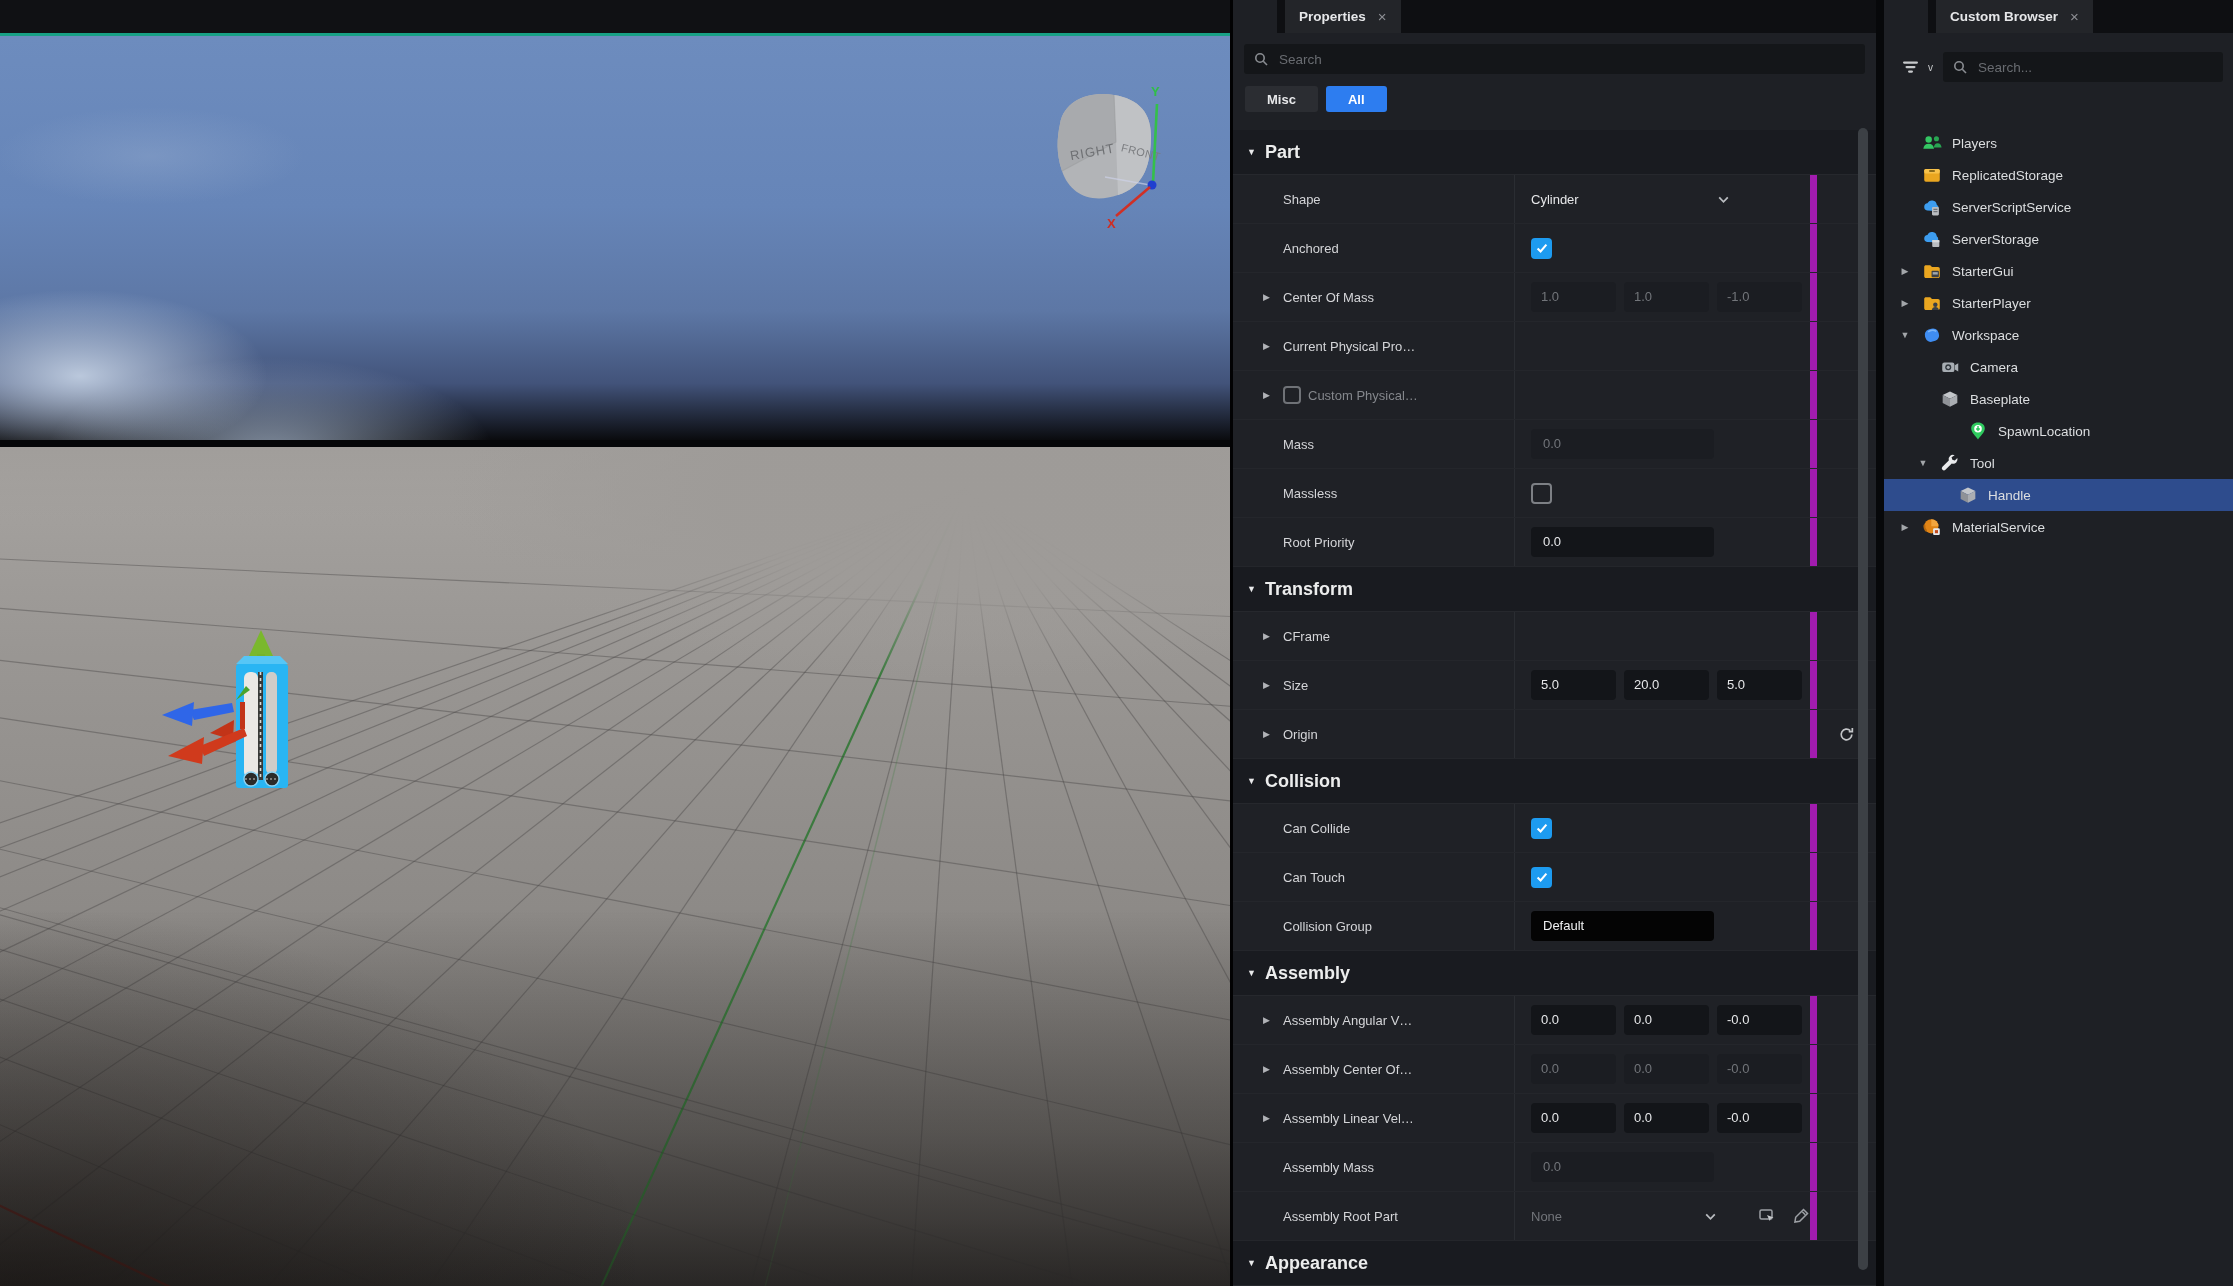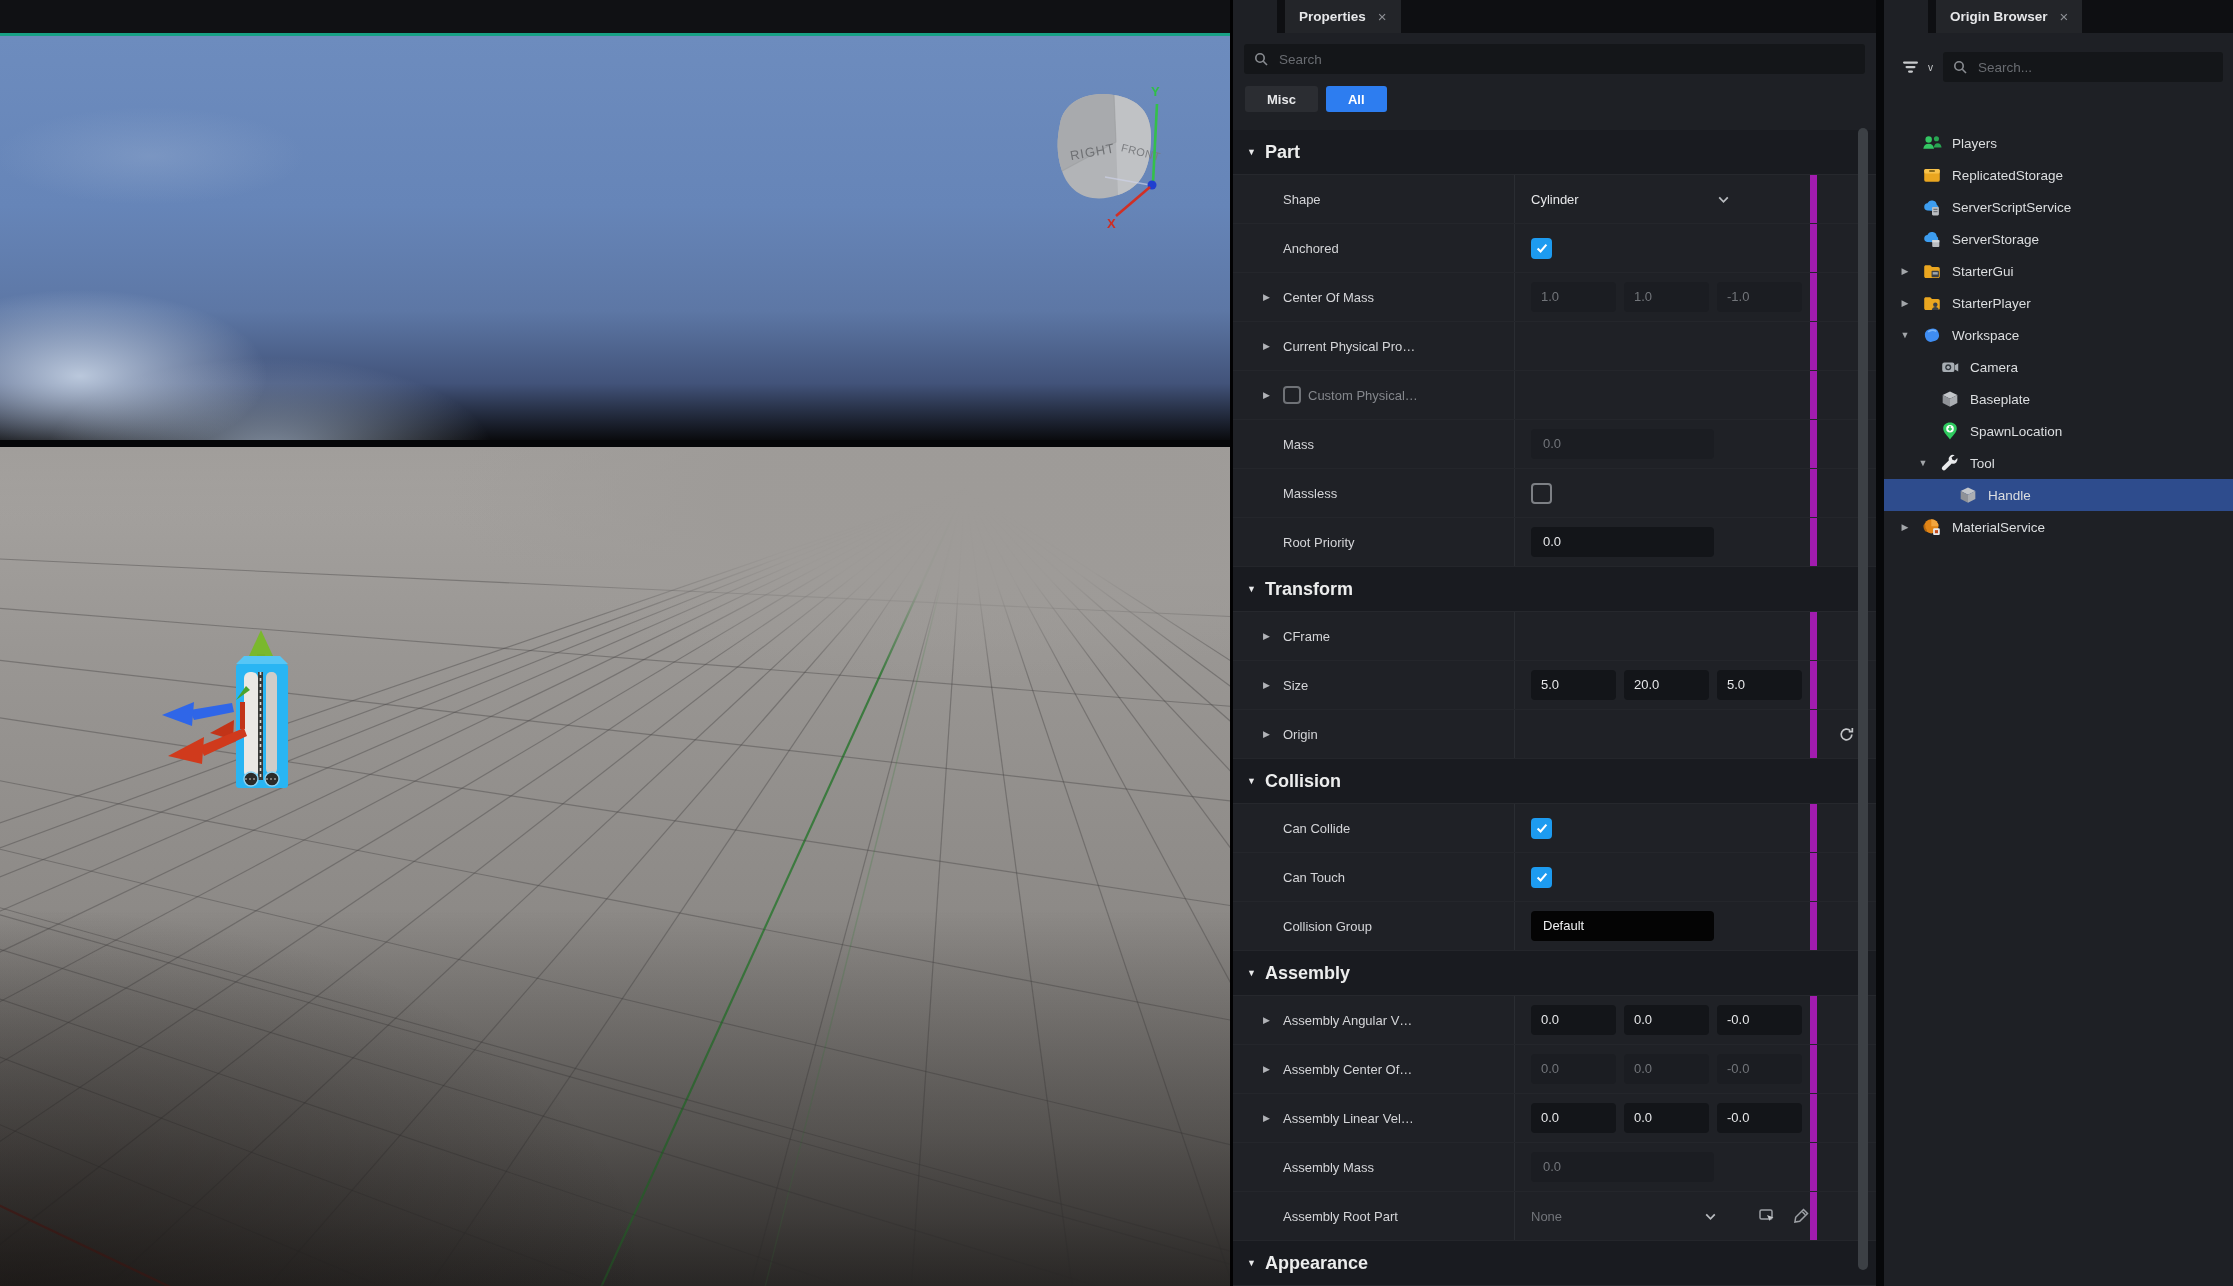--- a/index.html
+++ b/index.html
@@ -484,21 +484,21 @@
         </div>
       </div>
     <div id="props-scrollbar"></div>
   </div>
 
   <div id="divider"></div>
 
   <div id="level" class="panel">
     <div class="tabbar">
       <div class="tab">
-        <span class="t">Origin Browser</span>
+        <span class="t">Custom Browser</span>
         <span class="x">×</span>
       </div>
     </div>
     <div class="lvl-toolbar">
       <div class="filterbtn">
         <span class="icon" id="lvl-filter-icon">
             <svg width="22" height="16" viewBox="0 0 22 16">
               <rect x="1" y="2.5" width="15" height="2.2" rx="1.1" fill="#c7c9cc"></rect>
               <rect x="3.5" y="7" width="10" height="2.2" rx="1.1" fill="#c7c9cc"></rect>
               <rect x="6" y="11.5" width="5" height="2.2" rx="1.1" fill="#c7c9cc"></rect>
@@ -611,21 +611,21 @@
           <span class="tree-exp"></span>
           <span class="icon tree-icon">
             <svg width="20" height="20" viewBox="0 0 18 18">
               <polygon points="9,2.2 15.6,5.5 9,8.8 2.4,5.5" fill="#c3c6ca"></polygon>
               <polygon points="2.4,5.5 9,8.8 9,16 2.4,12.7" fill="#8f9297"></polygon>
               <polygon points="15.6,5.5 9,8.8 9,16 15.6,12.7" fill="#aaadb2"></polygon>
             </svg>
           </span>
           <span class="tree-label">Baseplate</span>
         </div>
-        <div class="tree-row" style="padding-left: 32px;">
+        <div class="tree-row" style="padding-left: 32px; margin-left: 28px;">
           <span class="tree-exp"></span>
           <span class="icon tree-icon">
             <svg width="20" height="20" viewBox="0 0 18 18">
               <path d="M9 1.4c3.7 0 6.1 2.2 6.1 5.3 0 3.9-4.3 6.7-6.1 10-1.8-3.3-6.1-6.1-6.1-10C2.9 3.6 5.3 1.4 9 1.4Z" fill="#2fca5f"></path>
               <circle cx="9" cy="6.9" r="3.4" fill="#fff"></circle>
               <path d="M9 4.6v3.6M7.4 6.8 9 8.4l1.6-1.6" stroke="#2fca5f" stroke-width="1.3" fill="none"></path>
             </svg>
           </span>
           <span class="tree-label">SpawnLocation</span>
         </div>

